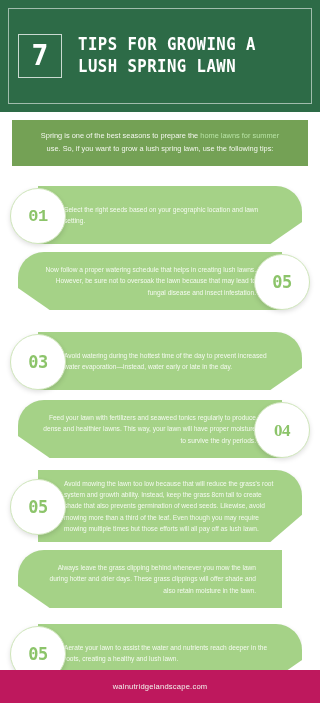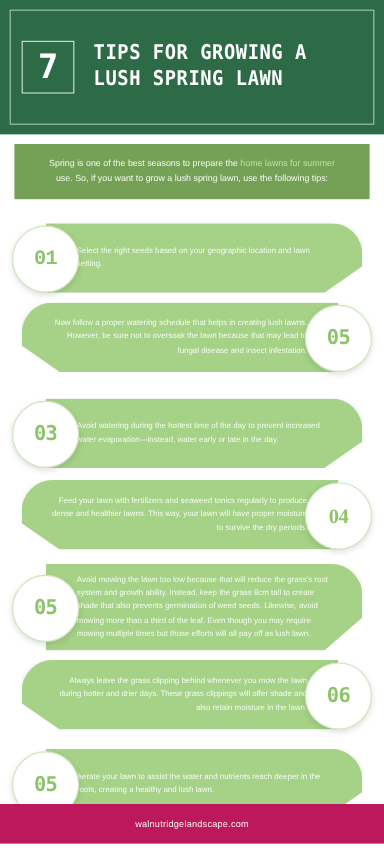--- a/index.html
+++ b/index.html
@@ -177,23 +177,20 @@
       <div class="tip odd" style="position: absolute; left: 0px; top: 284px; height: 72px;">
         <div class="tip-band" style="height: 72px;"></div>
         <div class="tip-text" style="height: 72px; display: flex; flex-direction: column; justify-content: center;">Avoid mowing the lawn too low because that will reduce the grass's root system and growth ability. Instead, keep the grass 8cm tall to create shade that also prevents germination of weed seeds. Likewise, avoid mowing more than a third of the leaf. Even though you may require mowing multiple times but those efforts will all pay off as lush lawn.</div>
         <div class="tip-circle" style="top: 9px;">
           <span>05</span>
         </div>
       </div>
       <div class="tip even" style="position: absolute; left: 0px; top: 364px; height: 58px;">
         <div class="tip-band" style="height: 58px;"></div>
         <div class="tip-text" style="height: 58px; display: flex; flex-direction: column; justify-content: center;">Always leave the grass clipping behind whenever you mow the lawn during hotter and drier days. These grass clippings will offer shade and also retain moisture in the lawn.</div>
-        <div class="tip-circle" style="top: 2px;">
-          <span>06</span>
-        </div>
       </div>
       <div class="tip odd" style="position: absolute; left: 0px; top: 438px; height: 58px;">
         <div class="tip-band" style="height: 58px;"></div>
         <div class="tip-text" style="height: 58px; display: flex; flex-direction: column; justify-content: center;">Aerate your lawn to assist the water and nutrients reach deeper in the roots, creating a healthy and lush lawn.</div>
         <div class="tip-circle" style="top: 2px;">
           <span>05</span>
         </div>
       </div>
     </div>
 

